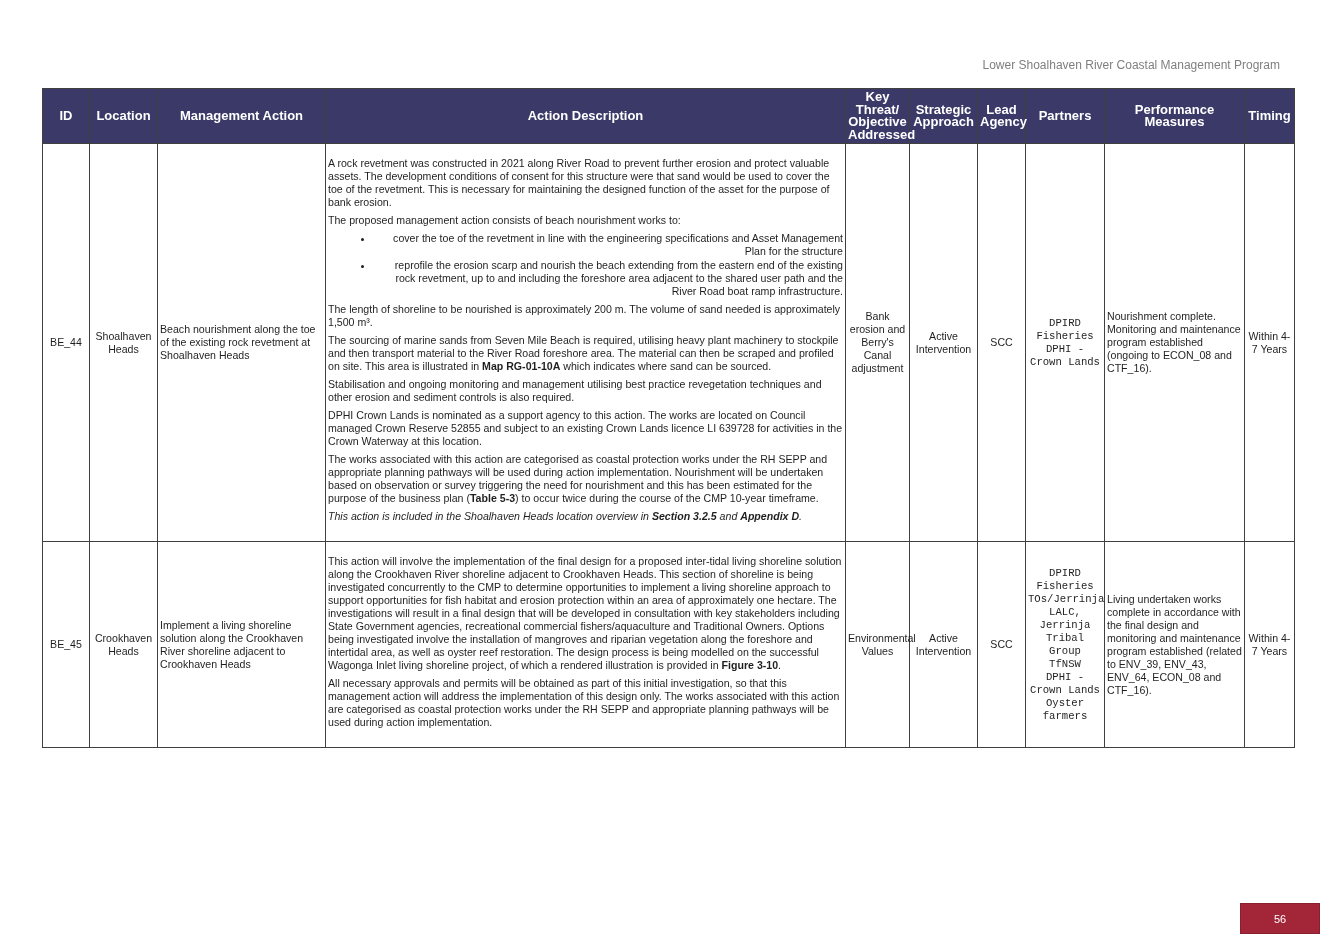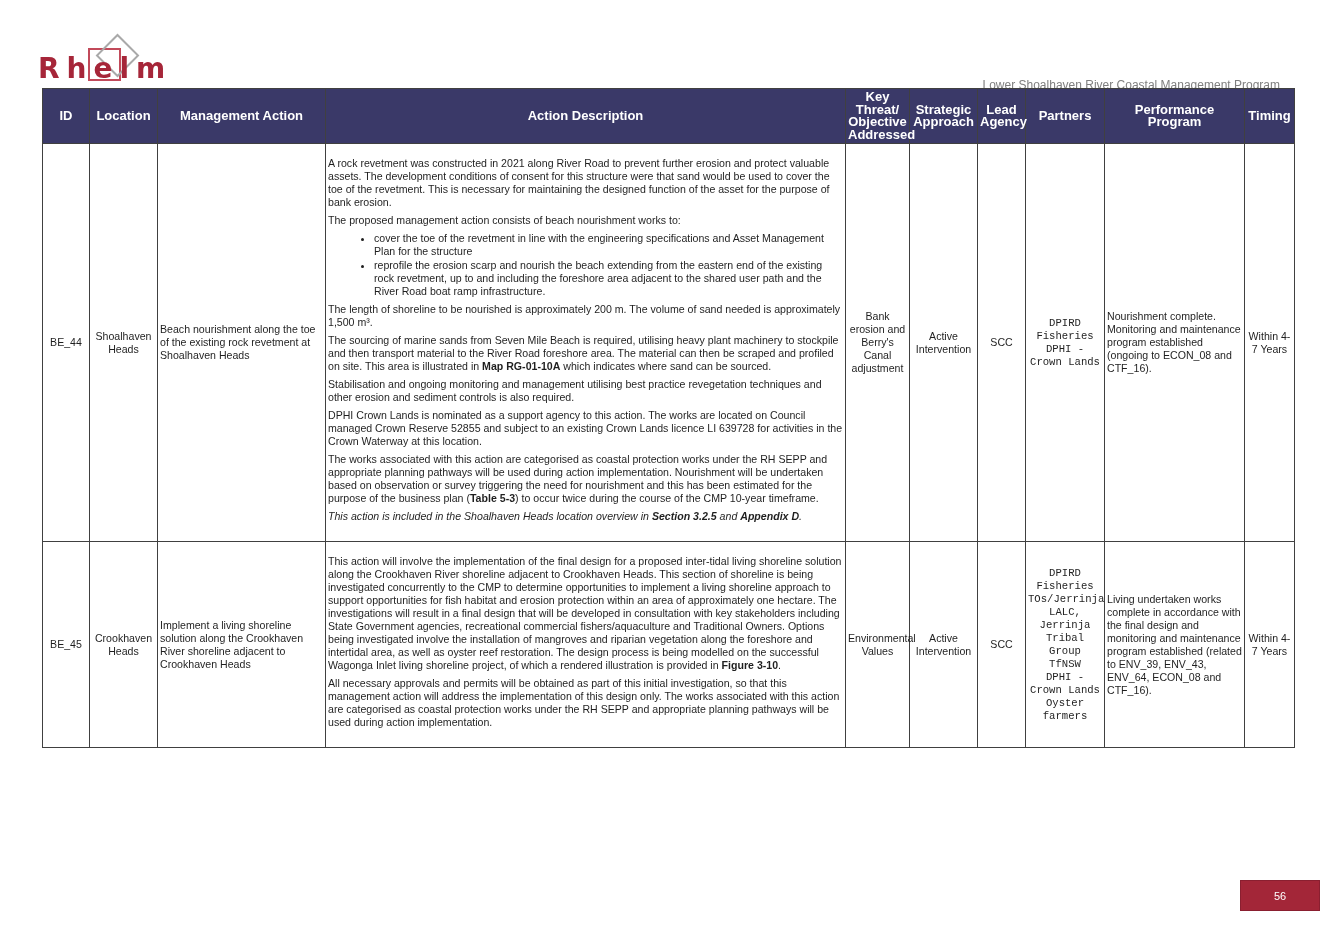--- a/index.html
+++ b/index.html
@@ -25,21 +25,21 @@
     border: 2px solid #a9a9a9; background: transparent; transform: rotate(45deg); z-index: 1;
   }
   .logo-text {
     position: absolute; left: 0; top: 14px; z-index: 2;
     font-size: 28px; font-weight: bold; color: #a62639;
     letter-spacing: 7px; font-family: "DejaVu Sans", sans-serif;
   }
 
   
   .doc-title {
-    position: absolute; top: 78px; right: 52px;
+    position: absolute; top: 58px; right: 52px;
     font-size: 12px; color: #7f7f7f;
   }
 
   
   .table-wrap { position: absolute; left: 42px; top: 88px; }
   table.actions {
     border-collapse: collapse; table-layout: fixed; width: 1252px;
     font-family: "Liberation Sans", sans-serif;
   }
   table.actions th, table.actions td { border: 1px solid #404040; }
@@ -50,40 +50,35 @@
   table.actions td {
     font-size: 10.6px; line-height: 13px; color: #1f1f1f;
     padding: 13px 2px; vertical-align: middle; background: #ffffff;
   }
   .c-center { text-align: center; }
   .c-left { text-align: left; }
   .c-desc { vertical-align: top !important; text-align: left; }
   .c-desc p { margin: 0 0 5px 0; }
   .c-desc p.italic { font-style: italic; }
   .c-desc ul { margin: 0 0 5px 0; padding-left: 46px; }
-  .c-desc li { margin: 0 0 1px 0; }
+  .c-desc li { margin: 0 0 1px 0; text-align: right; }
   .c-partners div { margin: 0; font-family: Liberation Mono, monospace; }
 
   
   .page-badge {
-    position: absolute; right: 12px; bottom: 31px; width: 80px; height: 31px;
+    position: absolute; right: 12px; bottom: 8px; width: 80px; height: 31px;
     background: #a32638; border: 1px solid #8a1f30; color: #ffffff;
     font-size: 11px; display: flex; align-items: center; justify-content: center;
   }
 </style>
 </head>
 <body>
 
 <div class="page">
 
-  <div class="logo">
-    <div class="logo-square"></div>
-    <div class="logo-diamond"></div>
-    <div class="logo-text">Rhelm</div>
-  </div>
 
   <div class="doc-title">Lower Shoalhaven River Coastal Management Program</div>
 
   <div class="table-wrap">
     <table class="actions">
       <colgroup>
           <col style="width: 47px;">
           <col style="width: 68px;">
           <col style="width: 168px;">
           <col style="width: 520px;">
@@ -97,21 +92,21 @@
       <thead>
         <tr>
             <th>ID</th>
             <th>Location</th>
             <th>Management Action</th>
             <th>Action Description</th>
             <th>Key Threat/ Objective Addressed</th>
             <th>Strategic Approach</th>
             <th>Lead Agency</th>
             <th>Partners</th>
-            <th>Performance Program</th>
+            <th>Performance Measures</th>
             <th>Timing</th>
           </tr>
       </thead>
       <tbody>
           <tr style="height: 385px;">
             <td class="c-center">BE_44</td>
             <td class="c-center">Shoalhaven Heads</td>
             <td class="c-left">Beach nourishment along the toe of the existing rock revetment at Shoalhaven Heads</td>
             <td class="c-desc">
               <p><span>A rock revetment was constructed in 2021 along River Road to prevent further erosion and protect valuable assets. The development conditions of consent for this structure were that sand would be used to cover the toe of the revetment. This is necessary for maintaining the designed function of the asset for the purpose of bank erosion.</span></p>

